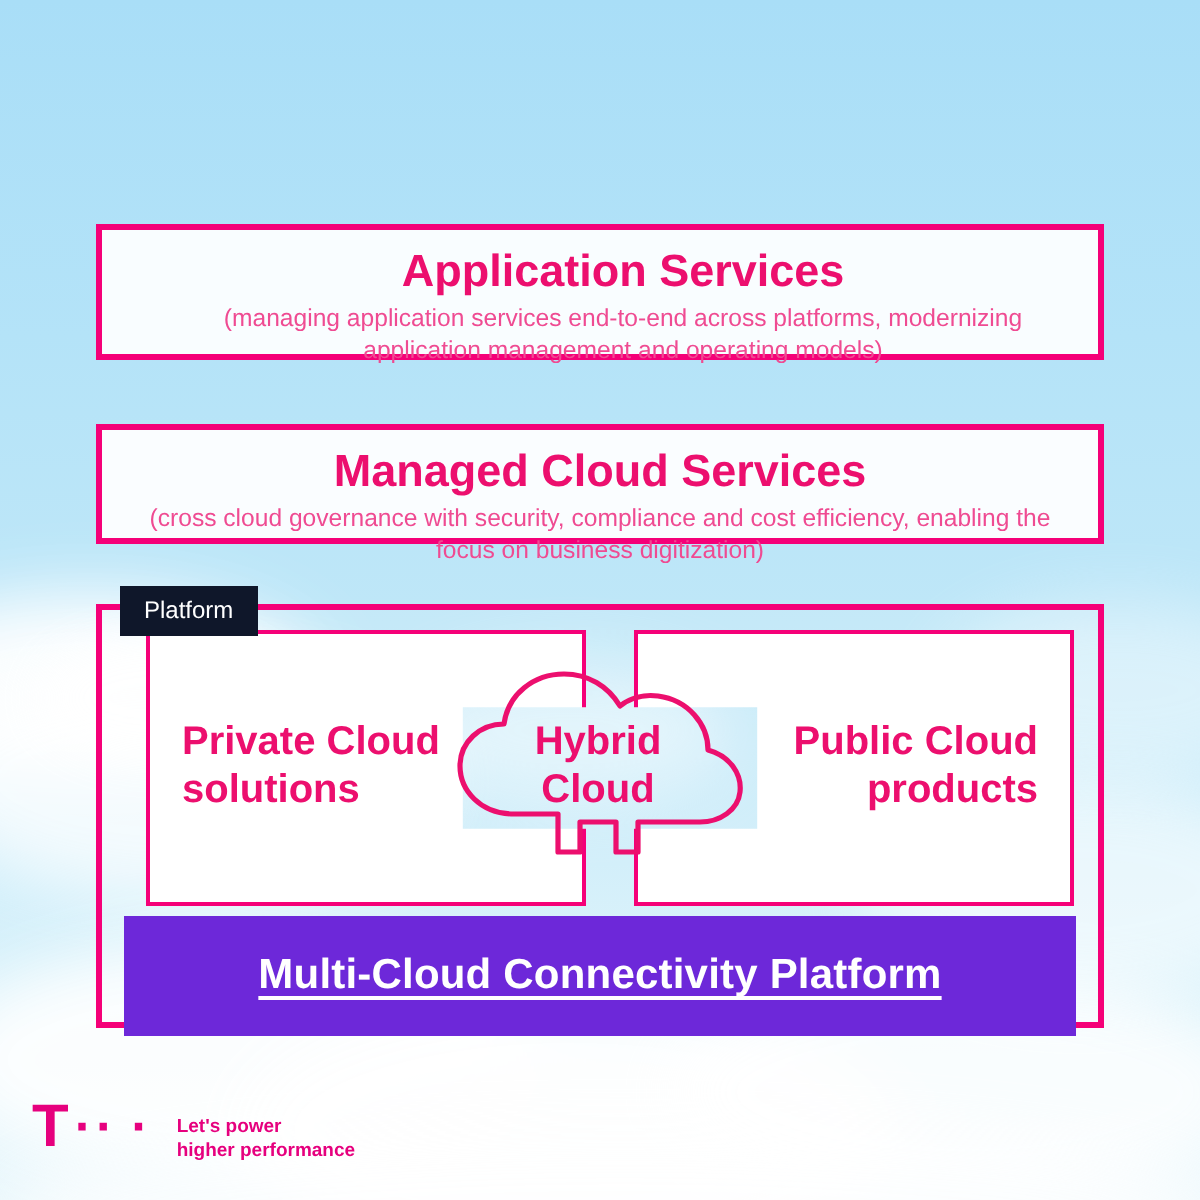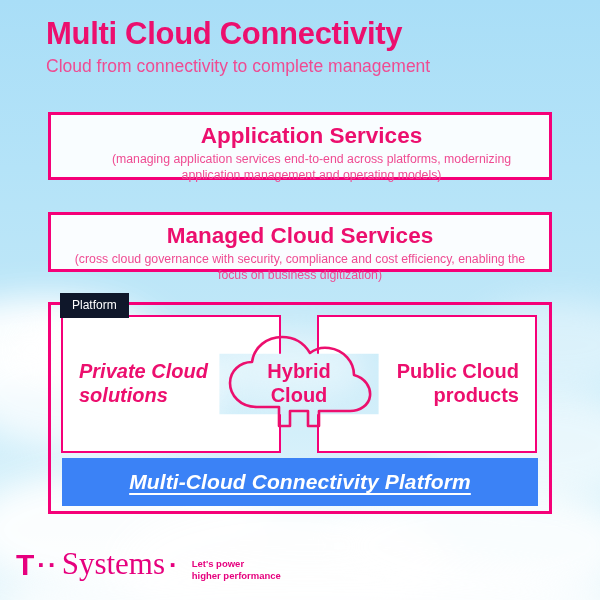--- a/index.html
+++ b/index.html
@@ -58,21 +58,21 @@
     z-index:6;
   }
   
   .inner-row{
     position:absolute;left:62px;top:314px;width:476px;height:138px;
   }
   .side-box{
     position:absolute;top:0;width:220px;height:138px;
     box-sizing:border-box;
   }
-  #box-private{left:0;font-style:italic;}
+  #box-private{left:12px;}
   #box-public{right:0;}
   .side-box .fill{
     position:absolute;inset:0;
     background:#ffffff;
     border:2px solid #f50078;
     box-sizing:border-box;
   }
   
   #box-private .fill{
     -webkit-clip-path:polygon(0 0,100% 0,100% 28%,72% 28%,72% 72%,100% 72%,100% 100%,0 100%);
@@ -95,23 +95,23 @@
     pointer-events:none;z-index:4;
   }
   #hybrid svg{position:absolute;left:50%;top:14px;transform:translateX(-50%);}
   .hybrid-label{
     position:absolute;left:50%;top:44px;transform:translateX(-50%);
     font-size:20px;font-weight:bold;color:#ec0f6e;line-height:1.2;
     text-align:center;white-space:nowrap;z-index:5;
   }
   
   #banner{
-    position:absolute;left:62px;top:458px;width:476px;height:48px;
-    background:#3b82f6;box-sizing:border-box;
-    display:flex;align-items:center;justify-content:center;font-style:italic;
+    position:absolute;left:62px;top:458px;width:476px;height:60px;
+    background:#6d28d9;box-sizing:border-box;
+    display:flex;align-items:center;justify-content:center;
   }
   #banner span{
     color:#ffffff;font-size:21px;font-weight:bold;
     text-decoration:underline;text-underline-offset:4px;
     letter-spacing:0.1px;
   }
   
   .footer{position:absolute;left:16px;top:548px;display:flex;align-items:flex-start;}
   .logo{
     display:flex;align-items:baseline;color:#e6007e;
@@ -146,24 +146,20 @@
   <div class="cloudblob soft" style="left:-40px;top:330px;width:260px;height:120px;opacity:.75;"></div>
   <div class="cloudblob" style="left:20px;top:318px;width:120px;height:62px;opacity:.85;"></div>
   <div class="cloudblob soft" style="left:-30px;top:470px;width:300px;height:120px;opacity:.9;"></div>
   <div class="cloudblob soft" style="left:120px;top:500px;width:330px;height:130px;opacity:.95;"></div>
   <div class="cloudblob soft" style="left:330px;top:486px;width:300px;height:120px;opacity:.82;"></div>
   <div class="cloudblob soft" style="left:430px;top:390px;width:220px;height:110px;opacity:.55;"></div>
   <div class="cloudblob soft" style="left:470px;top:300px;width:180px;height:90px;opacity:.4;"></div>
   <div class="cloudblob soft" style="left:200px;top:330px;width:170px;height:70px;opacity:.45;"></div>
   <div class="cloudblob soft" style="left:0px;top:560px;width:620px;height:90px;opacity:.7;"></div>
 
-  <div class="header">
-    <h1 class="title">Multi Cloud Connectivity</h1>
-    <p class="subtitle">Cloud from connectivity to complete management</p>
-  </div>
 
   <div class="card" id="card-app">
     <p class="card-title">Application Services</p>
     <p class="card-desc">(managing application services end-to-end across platforms, modernizing application management and operating models)</p>
   </div>
 
   <div class="card" id="card-managed">
     <p class="card-title">Managed Cloud Services</p>
     <p class="card-desc">(cross cloud governance with security, compliance and cost efficiency, enabling the focus on business digitization)</p>
   </div>
@@ -207,21 +203,20 @@
   <div class="platform-tab">Platform</div>
 
   <div id="banner">
     <span>Multi-Cloud Connectivity Platform</span>
   </div>
 
   <div class="footer">
     <div class="logo">
       <span class="tmark">T</span>
       <span class="dots">··</span>
-      <span class="word">Systems</span>
       <span class="enddot">·</span>
     </div>
     <div class="claim">
       <div>Let's power</div>
       <div>higher performance</div>
     </div>
   </div>
 
 </div>
 

